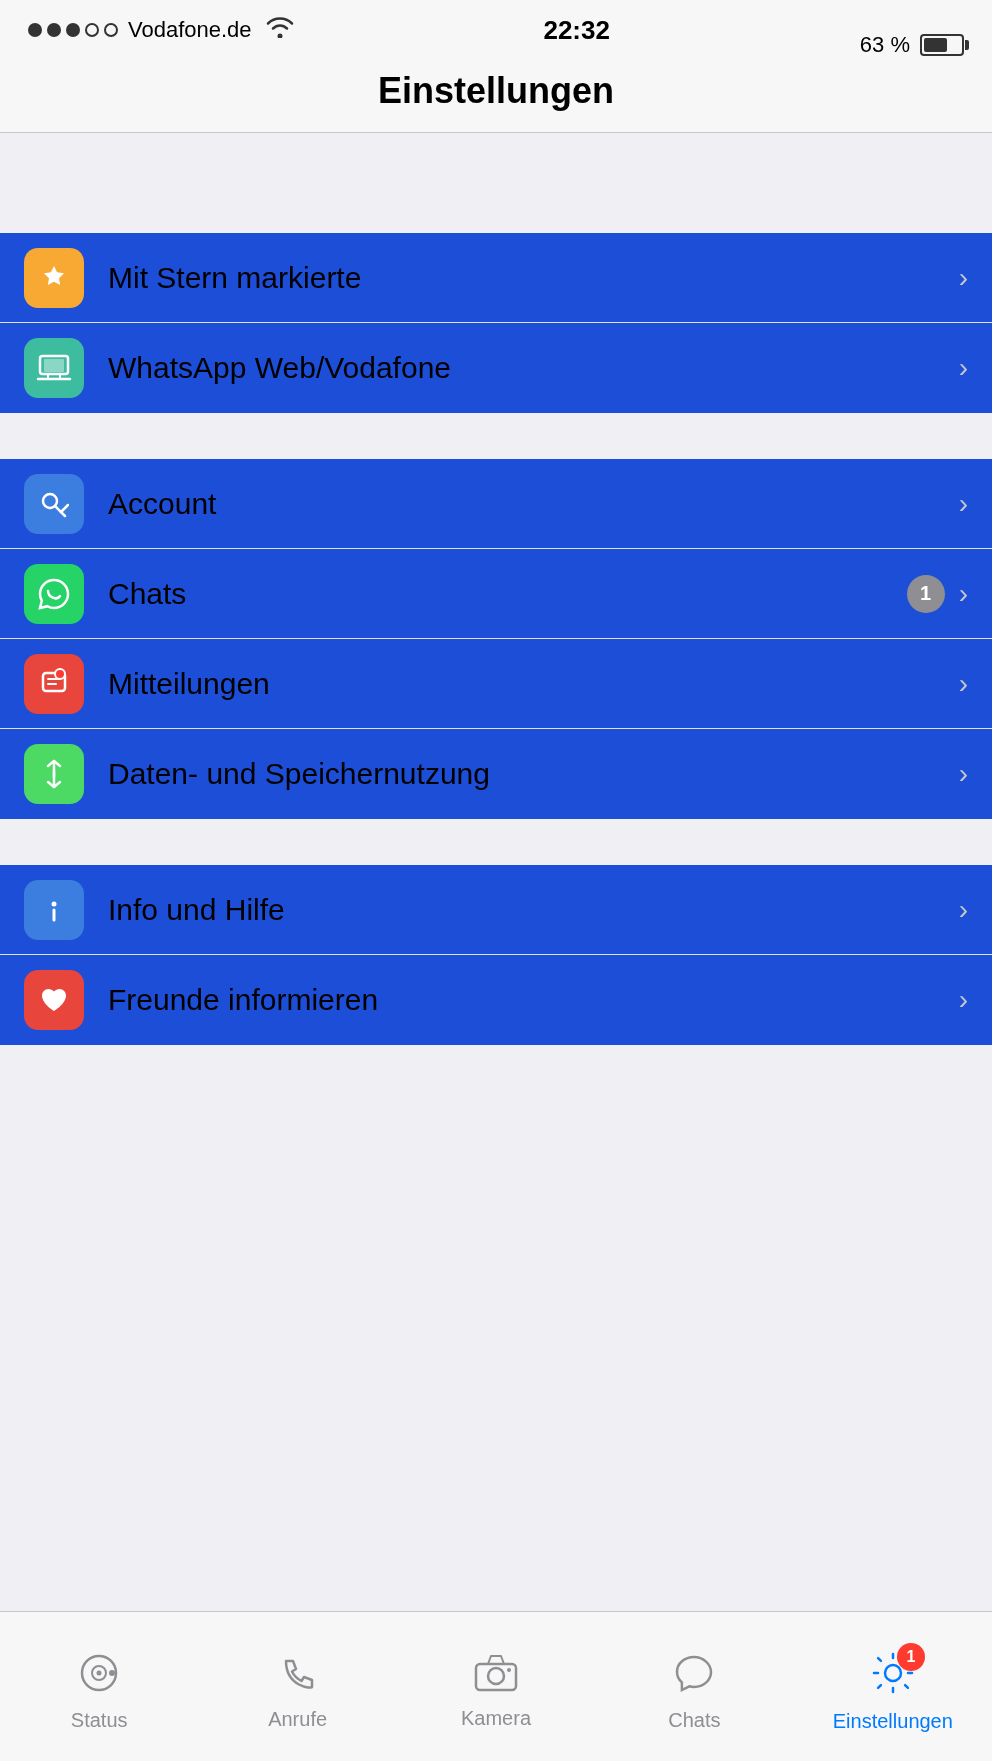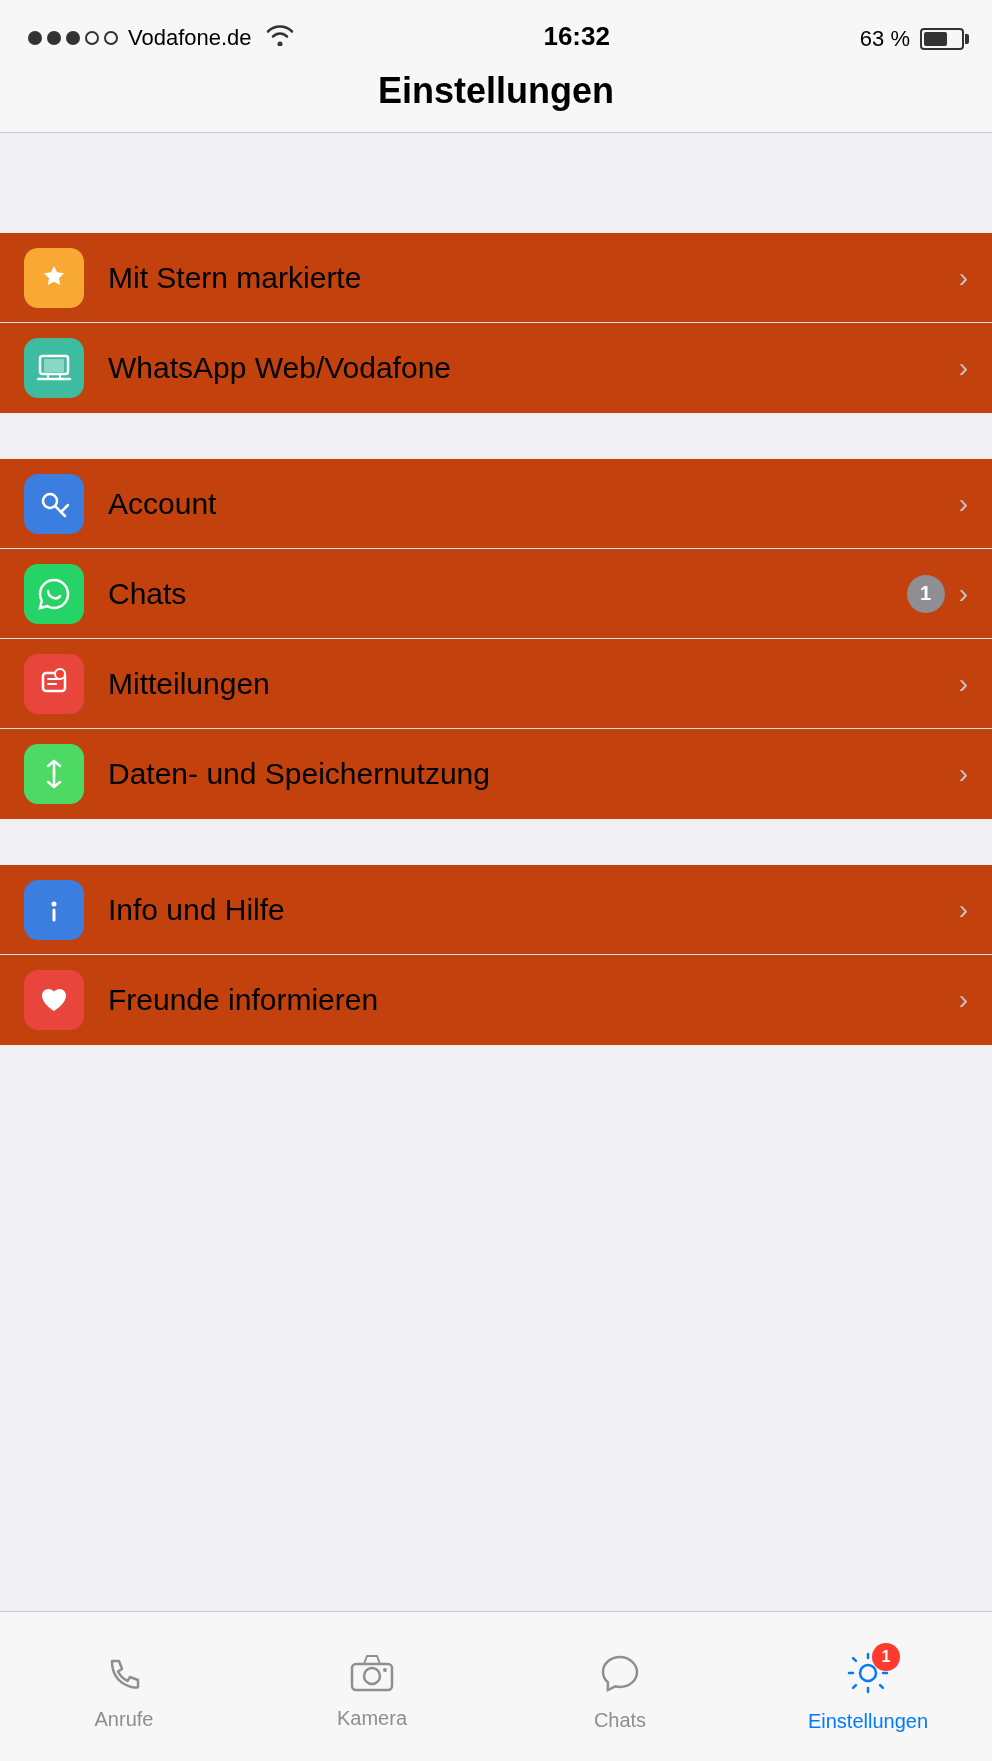--- a/index.html
+++ b/index.html
@@ -11,23 +11,23 @@
       min-height: 1761px;
       display: flex;
       flex-direction: column;
     }
 
     
     .status-bar {
       background: #f7f7f7;
       height: 60px;
       display: flex;
-      align-items: flex-end;
+      align-items: center;
       justify-content: space-between;
-      padding: 8px 28px;
+      padding: 18px 28px;
       flex-shrink: 0;
     }
     .status-left {
       display: flex;
       align-items: center;
       gap: 10px;
       font-size: 22px;
       font-weight: 600;
     }
     .signal-dots {
@@ -112,21 +112,21 @@
       flex-shrink: 0;
     }
     .settings-list {
       background: #fff;
     }
     .settings-item {
       display: flex;
       align-items: center;
       padding: 0 24px;
       height: 90px;
-      background: #c2410c;
+      background: #1d4ed8;
       border-bottom: 1px solid #e0e0e6;
       cursor: pointer;
       position: relative;
     }
     .settings-item:last-child {
       border-bottom: none;
     }
     .settings-icon {
       width: 60px;
       height: 60px;
@@ -245,21 +245,21 @@
     </div>
     <span class="carrier">Vodafone.de</span>
     <span class="wifi-icon">
       <svg width="28" height="22" viewBox="0 0 28 22" fill="none">
         <path d="M14 17.5a2.5 2.5 0 100 5 2.5 2.5 0 000-5z" fill="#333"></path>
         <path d="M7 12.5C8.9 10.6 11.3 9.5 14 9.5s5.1 1.1 7 3" stroke="#333" stroke-width="2.5" stroke-linecap="round" fill="none"></path>
         <path d="M2 7.5C5.3 4.2 9.4 2.5 14 2.5s8.7 1.7 12 5" stroke="#333" stroke-width="2.5" stroke-linecap="round" fill="none"></path>
       </svg>
     </span>
   </div>
-  <div class="status-center">16:32</div>
+  <div class="status-center">22:32</div>
   <div class="status-right">
     <span>63 %</span>
     <div class="battery-container">
       <div class="battery-outer">
         <div class="battery-fill"></div>
       </div>
     </div>
   </div>
 </div>
 
@@ -387,20 +387,31 @@
         <span class="chevron">›</span>
       </div>
 
     </div>
   </div>
 
 </div>
 
 <div class="tab-bar">
 
+  <div class="tab-item">
+    <div class="tab-icon">
+      <svg width="42" height="42" viewBox="0 0 42 42" fill="none">
+        <circle cx="21" cy="21" r="17" stroke="#8e8e93" stroke-width="2.5" fill="none"></circle>
+        <circle cx="21" cy="21" r="7" stroke="#8e8e93" stroke-width="2" fill="none"></circle>
+        <circle cx="21" cy="21" r="2.5" fill="#8e8e93"></circle>
+        <circle cx="34" cy="21" r="3" fill="#8e8e93"></circle>
+      </svg>
+    </div>
+    <span class="tab-label">Status</span>
+  </div>
 
   <div class="tab-item">
     <div class="tab-icon">
       <svg width="40" height="40" viewBox="0 0 40 40" fill="none">
         <path d="M8 8h7l3 8-4 2.5c2 4 5.5 7.5 9.5 9.5L26 24l8 3v7C34 36 8 34 8 8z" stroke="#8e8e93" stroke-width="2.5" stroke-linejoin="round" fill="none"></path>
       </svg>
     </div>
     <span class="tab-label">Anrufe</span>
   </div>
 

